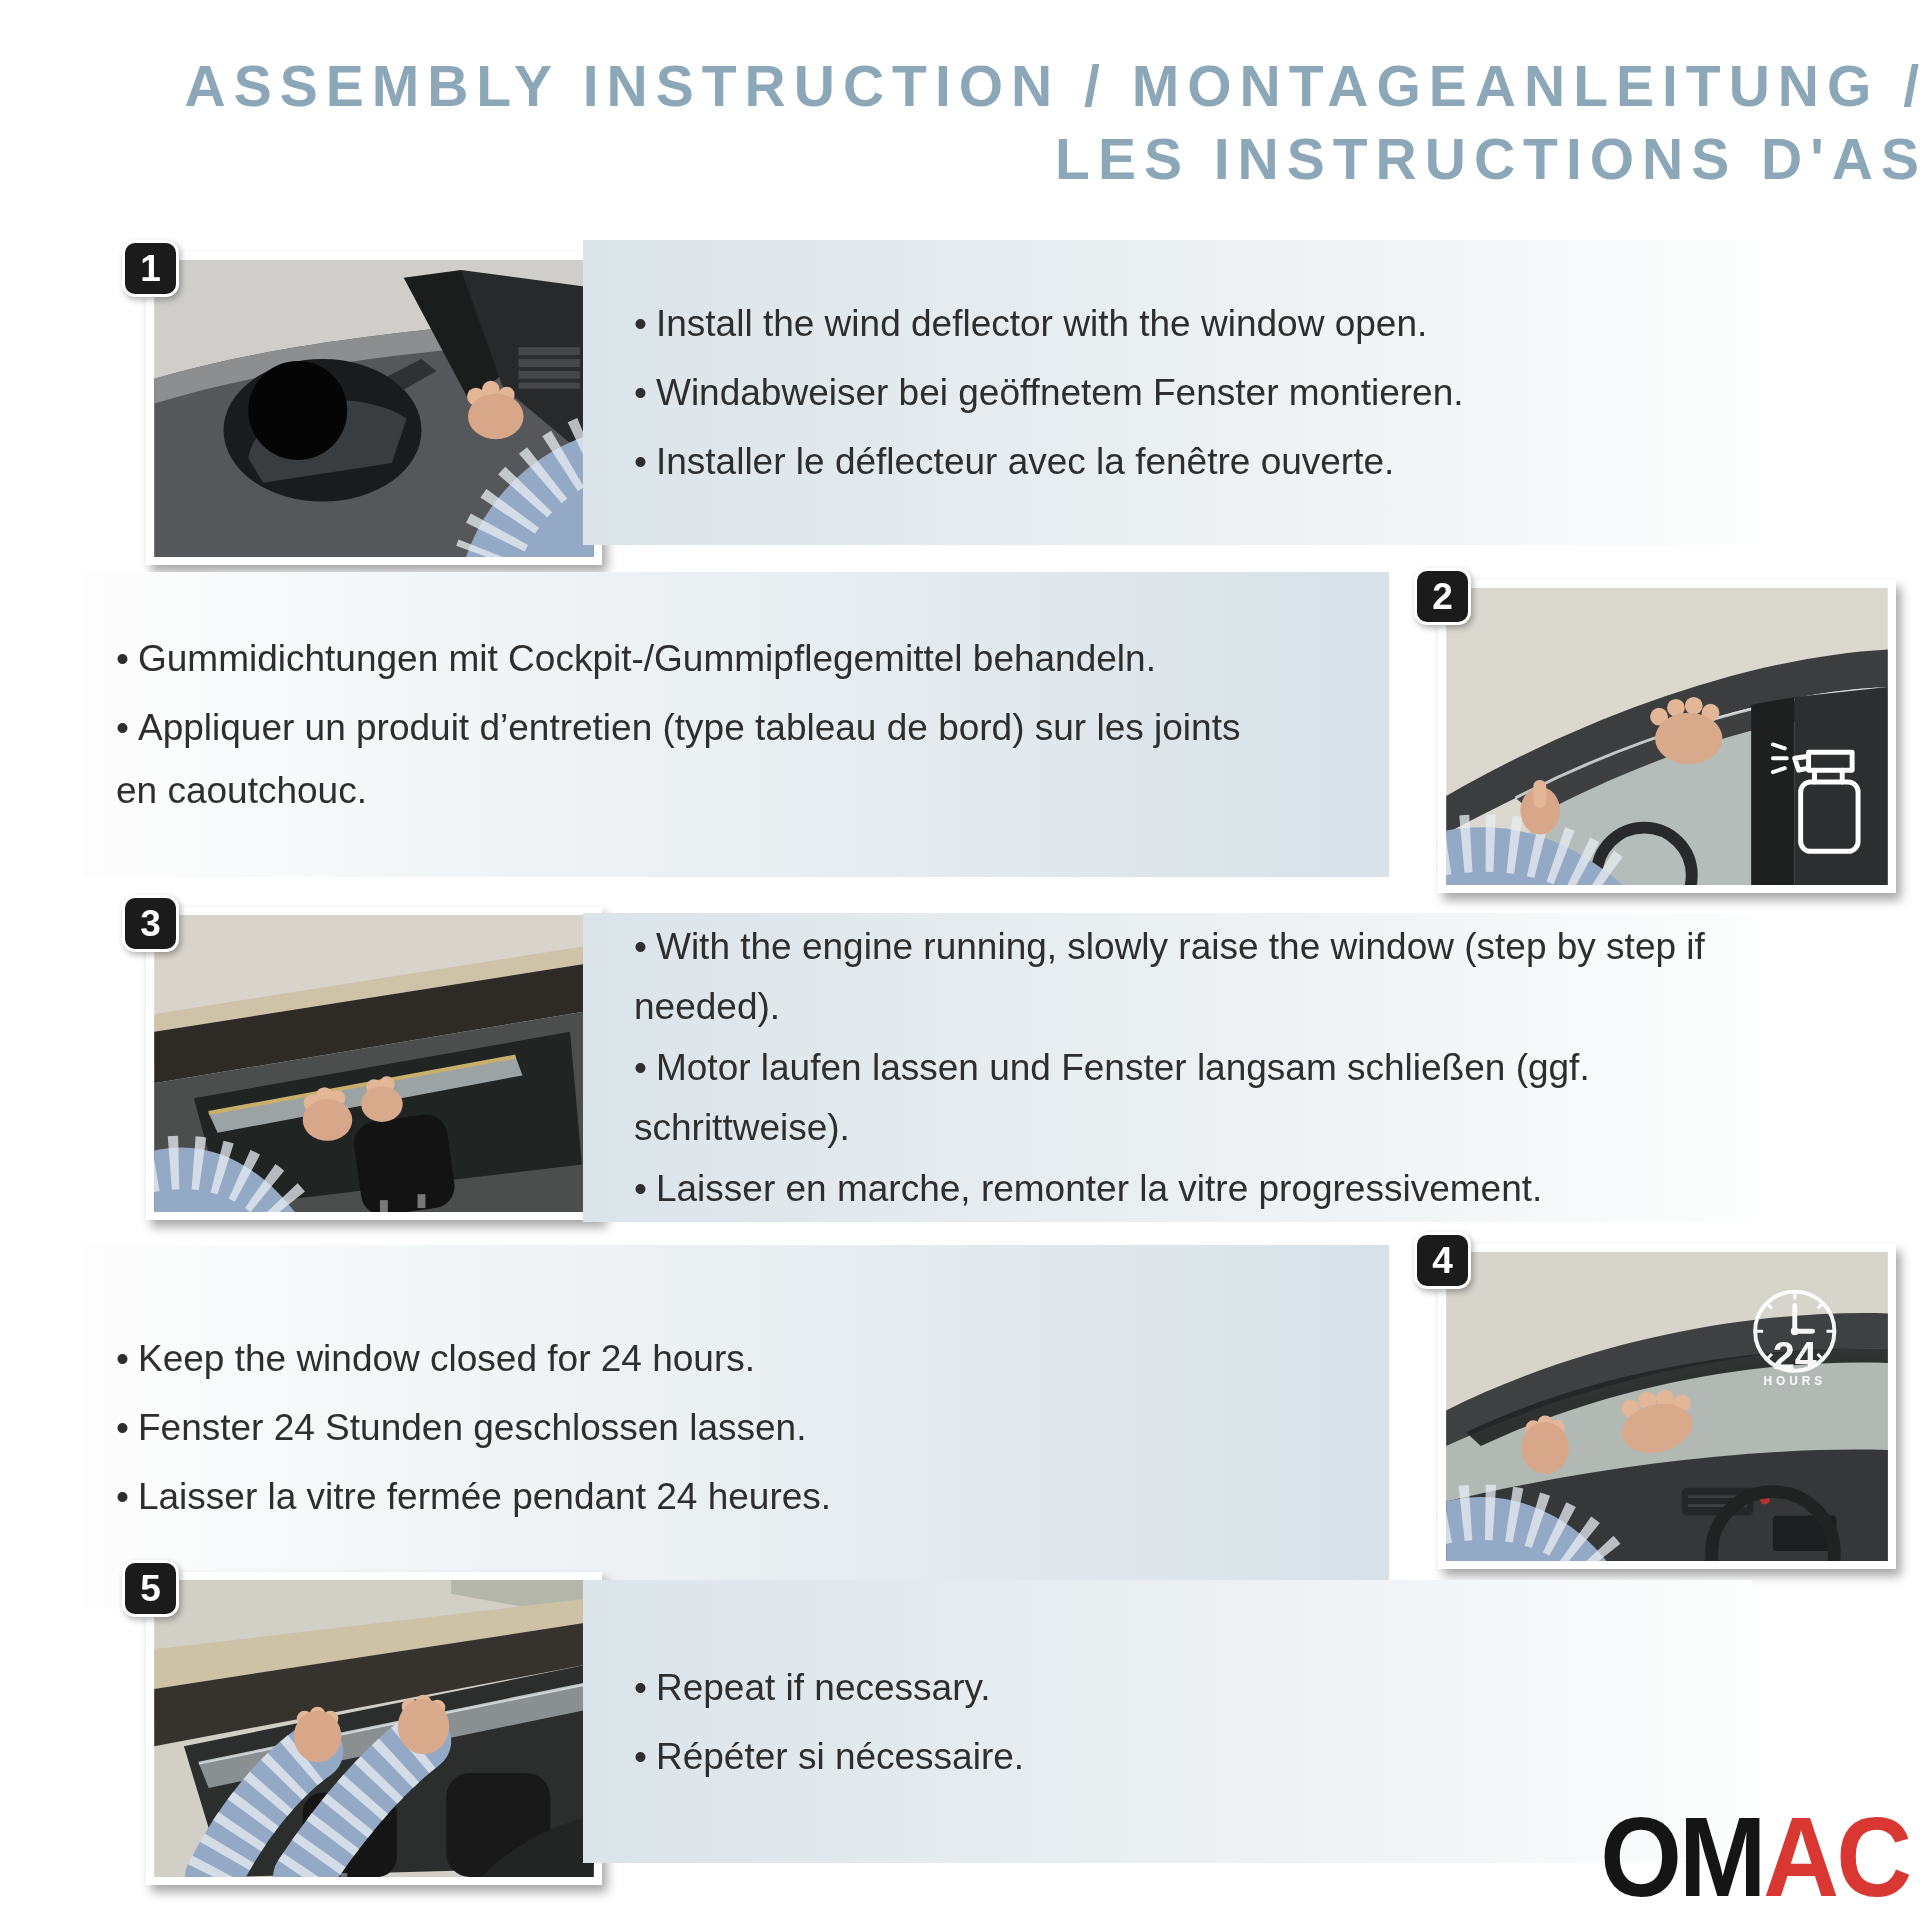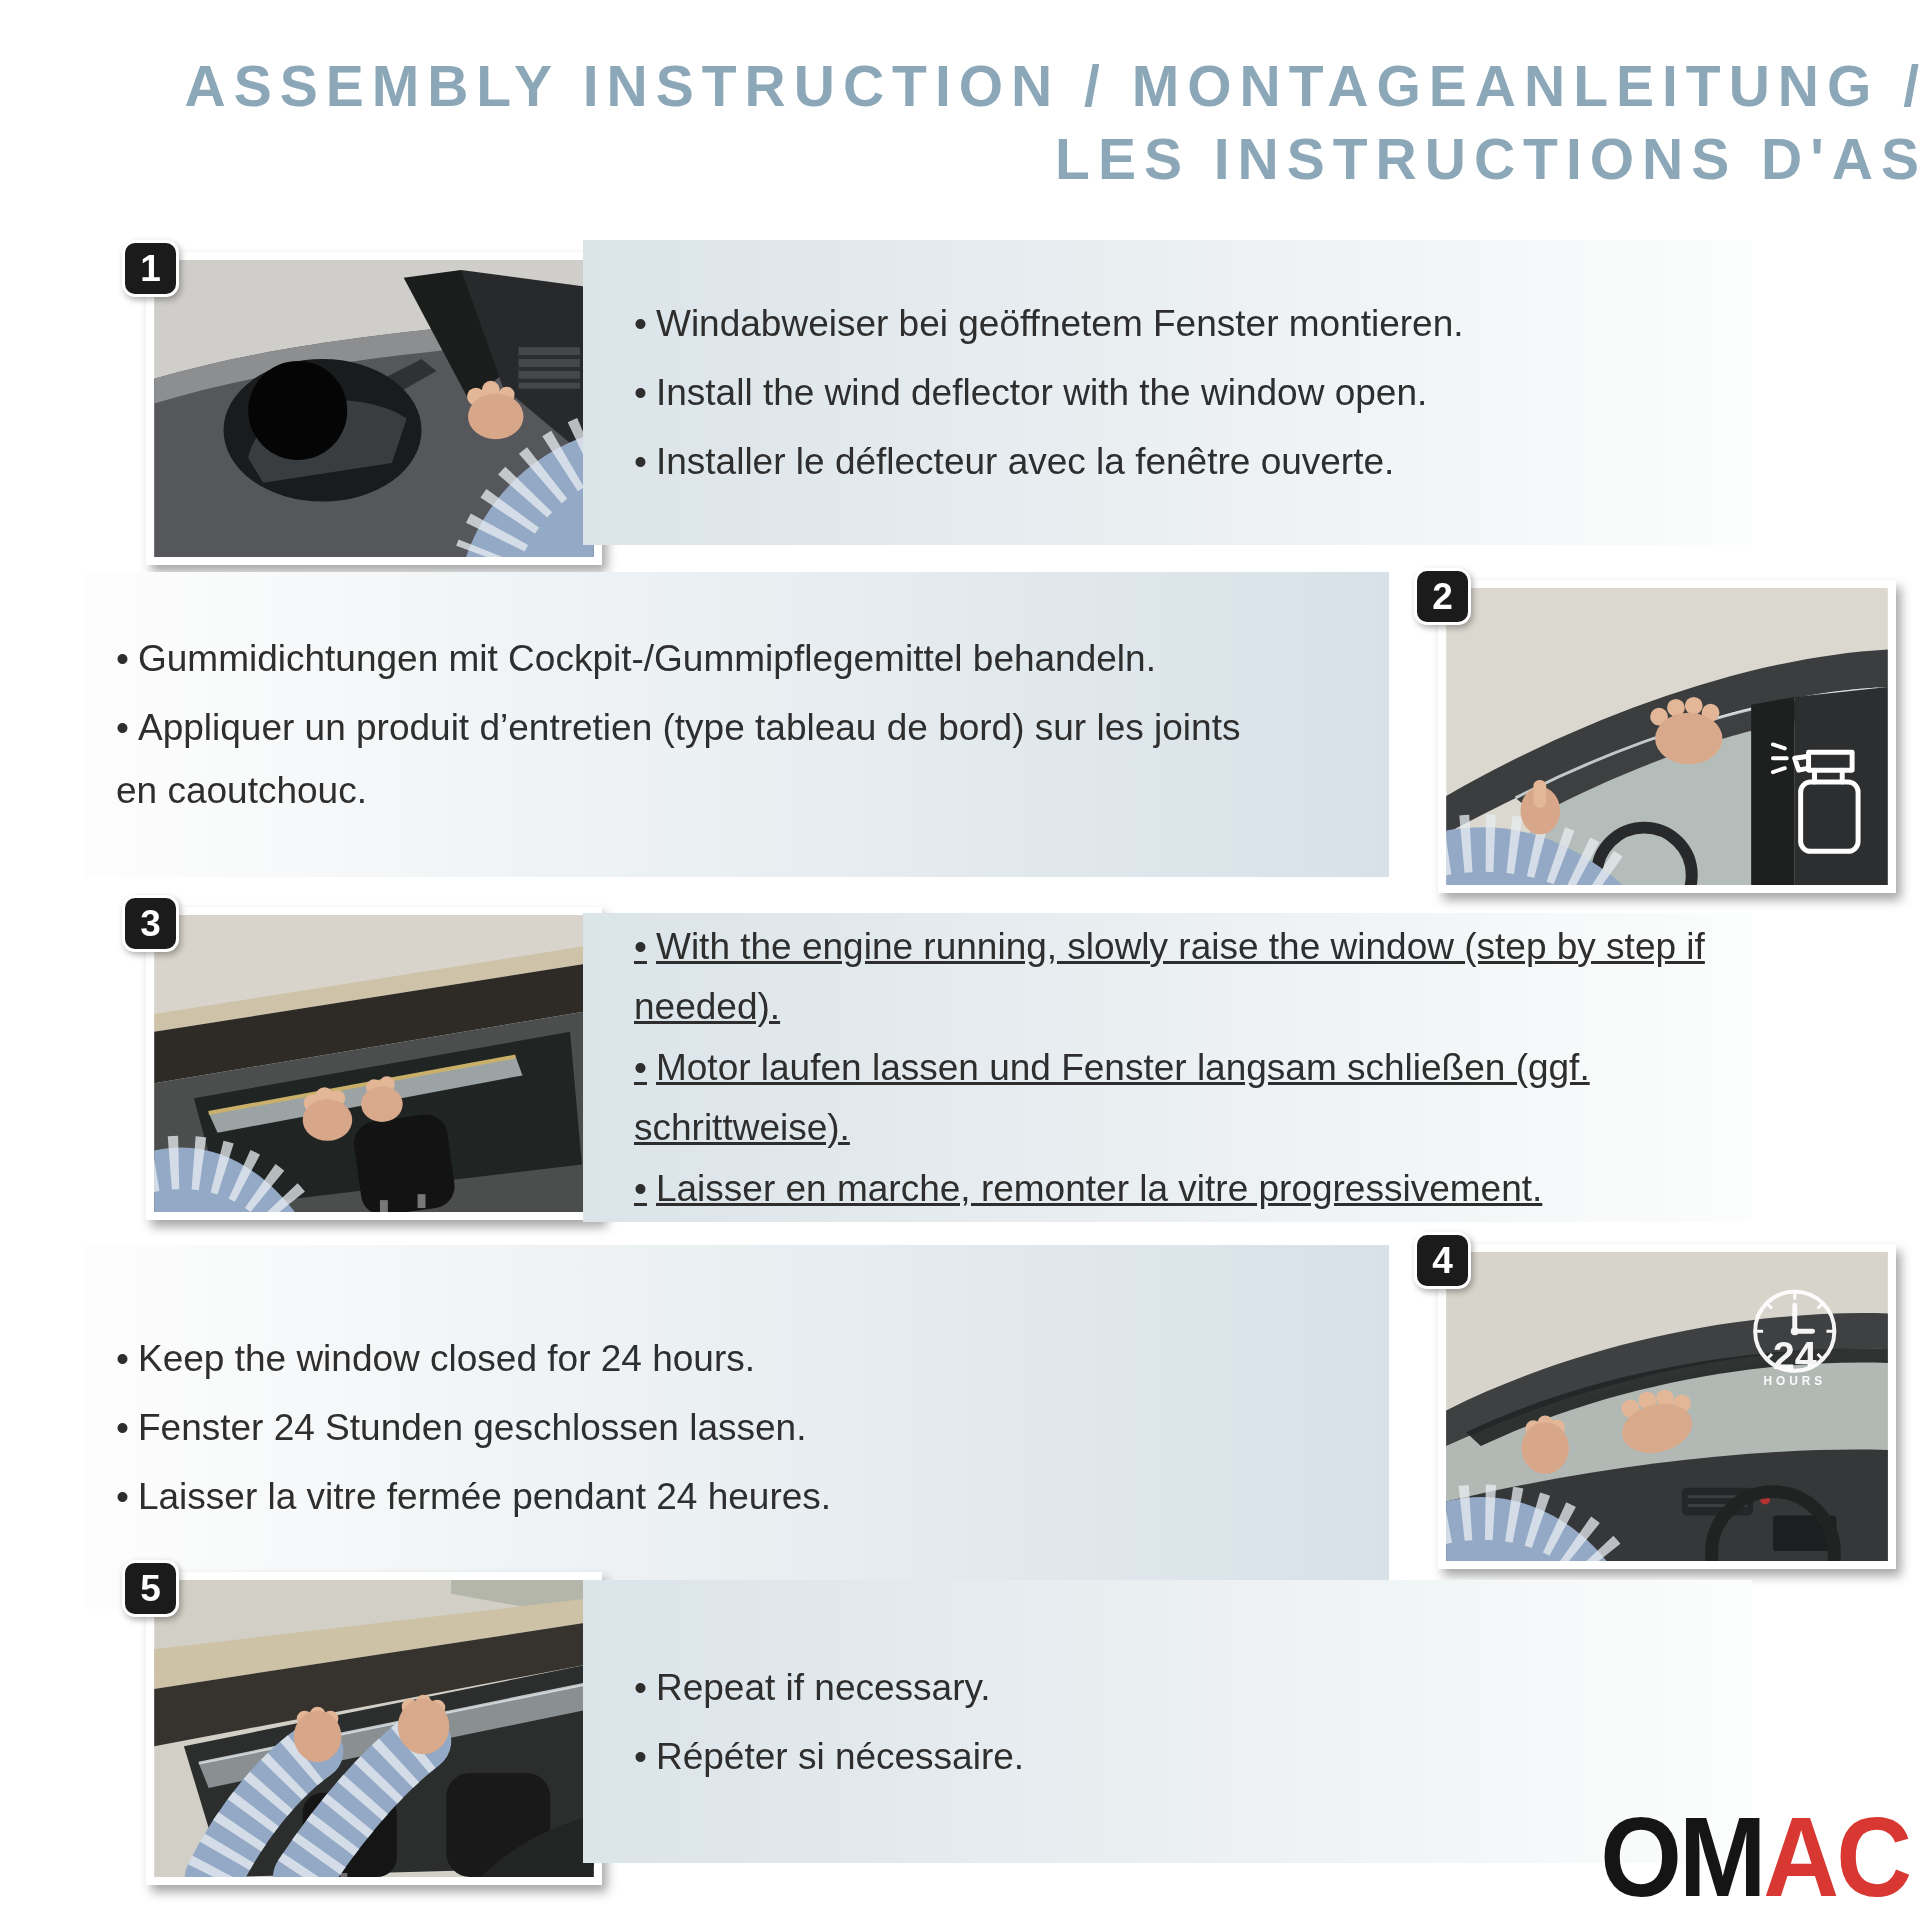--- a/index.html
+++ b/index.html
@@ -48,21 +48,21 @@
   .grad-l { background:linear-gradient(90deg,#dbe4e9 0%,#e9eef1 45%,#fcfdfd 100%); }
   .grad-r { background:linear-gradient(90deg,#fdfdfd 0%,#eaeff2 50%,#d7e1e7 100%); }
 
   .bullets {
     list-style:none; margin:0; padding:0 36px 0 51px;
     font-size:37px; color:var(--text_dark,#2e2e2e);
   }
   .grad-r .bullets { padding-left:32px; max-width:1158px; }
   .bullets li::before { content:"\2022"; margin-right:9px; }
   .sparse .bullets li { line-height:63px; margin:6px 0; }
-  .dense  .bullets li { line-height:60px; margin:1px 0;text-decoration:underline; }
+  .dense  .bullets li { line-height:60px; margin:1px 0; }
 
   
   .logo {
     position:absolute; right:18px; bottom:14px;
     font-weight:bold; font-size:105px; letter-spacing:-3px;
     transform:scaleY(1.08); transform-origin:bottom right;
     line-height:1;
   }
   .logo .lg-black { color:var(--logo_black,#151515); }
   .logo .lg-red   { color:var(--logo_red,#d93832); }
@@ -94,22 +94,22 @@
       <circle cx="325" cy="138" r="9" fill="#e2b697"></circle>
       <circle cx="340" cy="131" r="9" fill="#e2b697"></circle>
       <circle cx="356" cy="136" r="8" fill="#e2b697"></circle>
       <ellipse cx="345" cy="158" rx="28" ry="23" fill="#d8a78a"></ellipse>
       <path d="M444,175 C380,195 335,242 315,300 L444,300 Z" fill="#93a9c6"></path>
       <path d="M440,190 C392,210 355,248 336,300" stroke="#e8edf2" stroke-width="66" fill="none" stroke-dasharray="9 16" opacity="0.75"></path>
     </svg>
   </figure>
   <div class="textbox tb1 grad-l sparse">
     <ul class="bullets">
+      <li>Install the wind deflector with the window open.</li>
       <li>Windabweiser bei geöffnetem Fenster montieren.</li>
-      <li>Install the wind deflector with the window open.</li>
       <li>Installer le déflecteur avec la fenêtre ouverte.</li>
     </ul>
   </div>
 
   <div class="textbox tb2 grad-r sparse">
     <ul class="bullets">
       <li>Gummidichtungen mit Cockpit-/Gummipflegemittel behandeln.</li>
       <li>Appliquer un produit d’entretien (type tableau de bord) sur les joints en caoutchouc.</li>
     </ul>
   </div>

